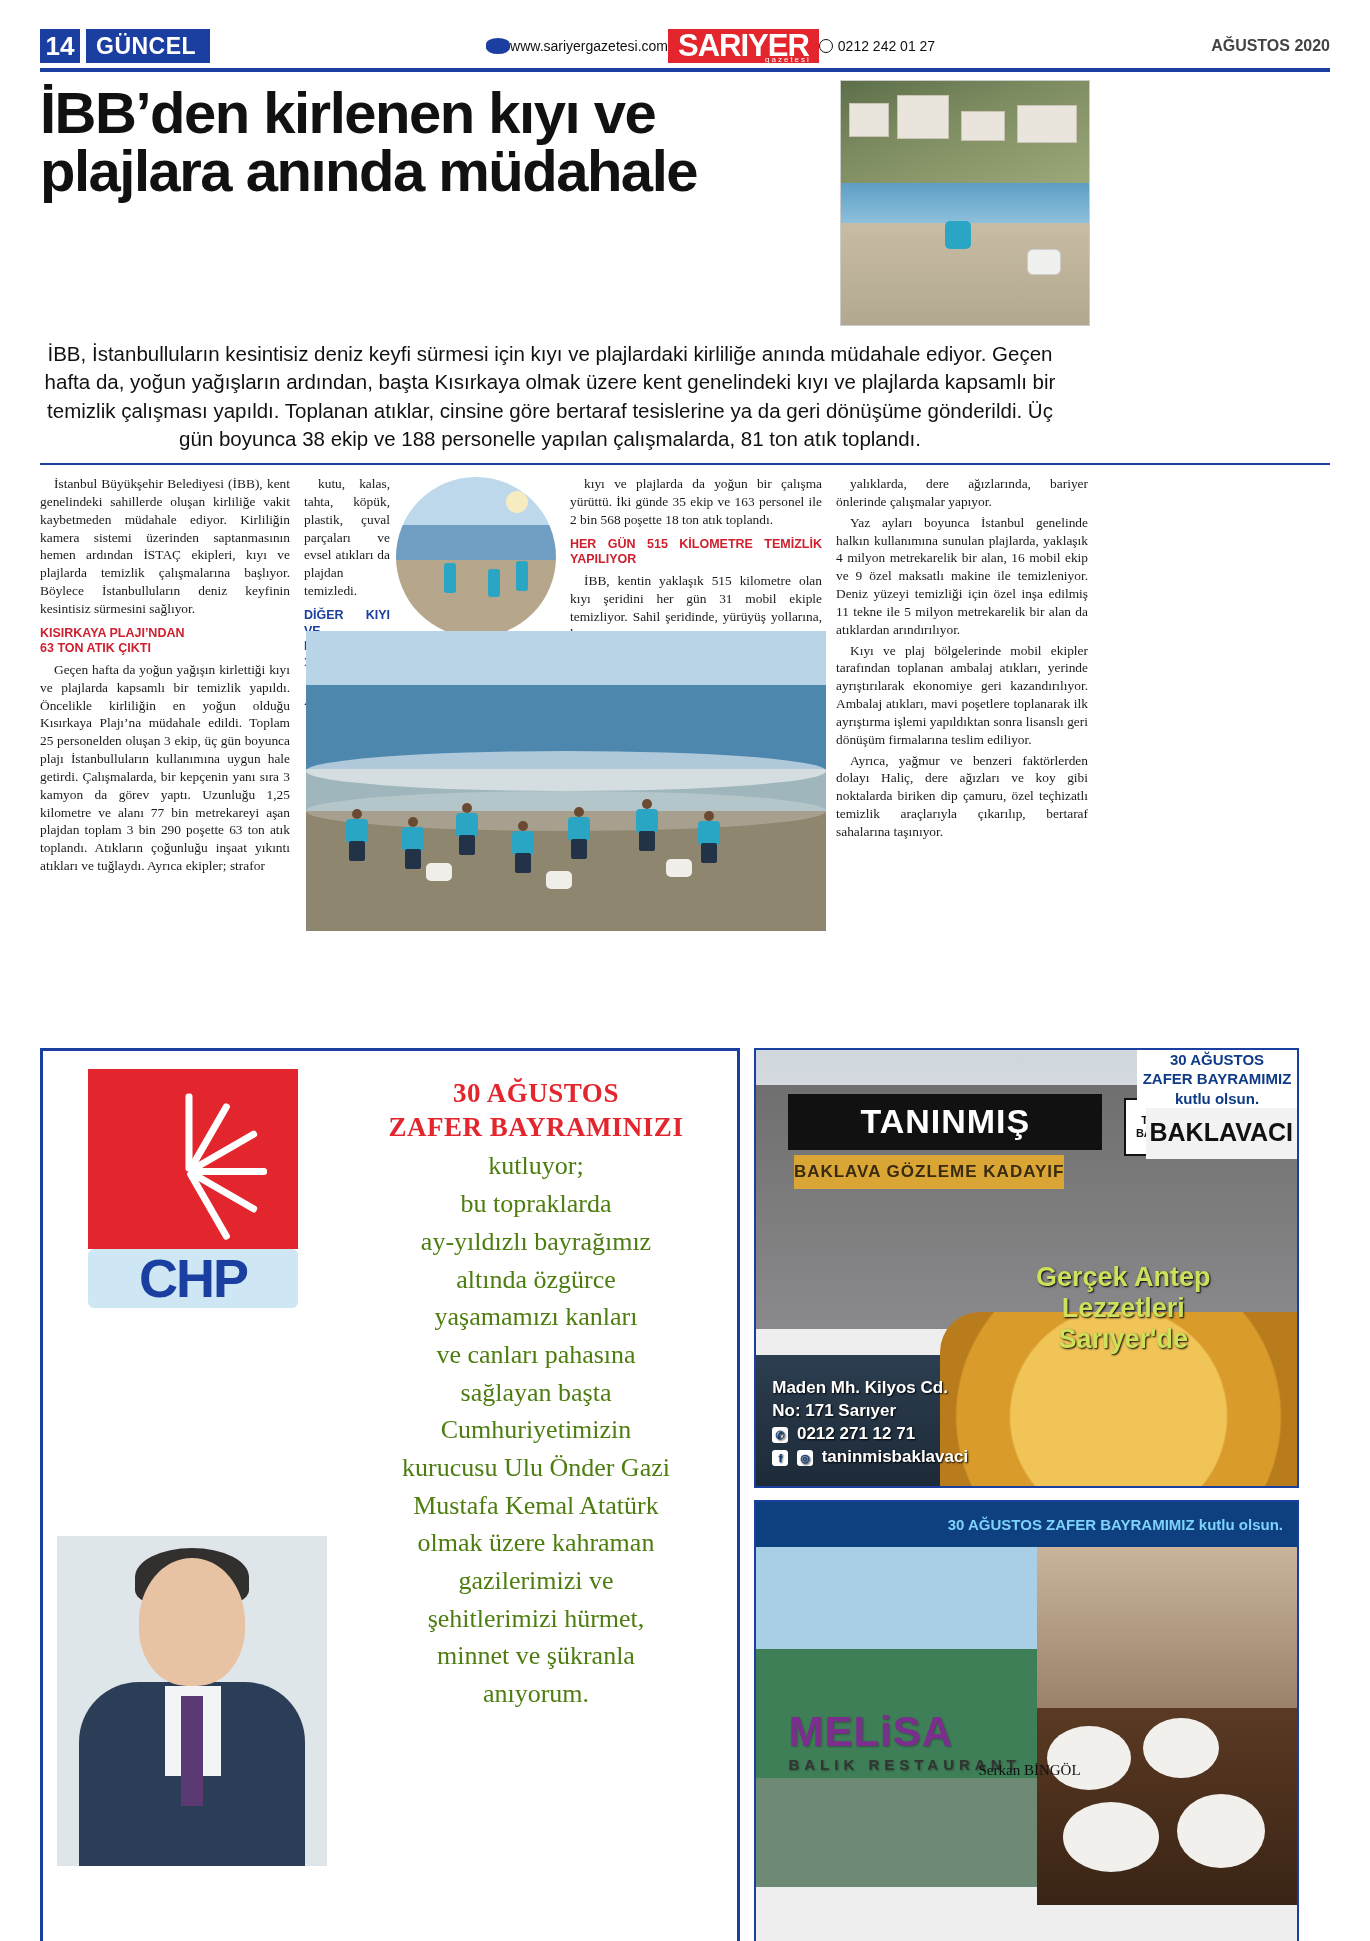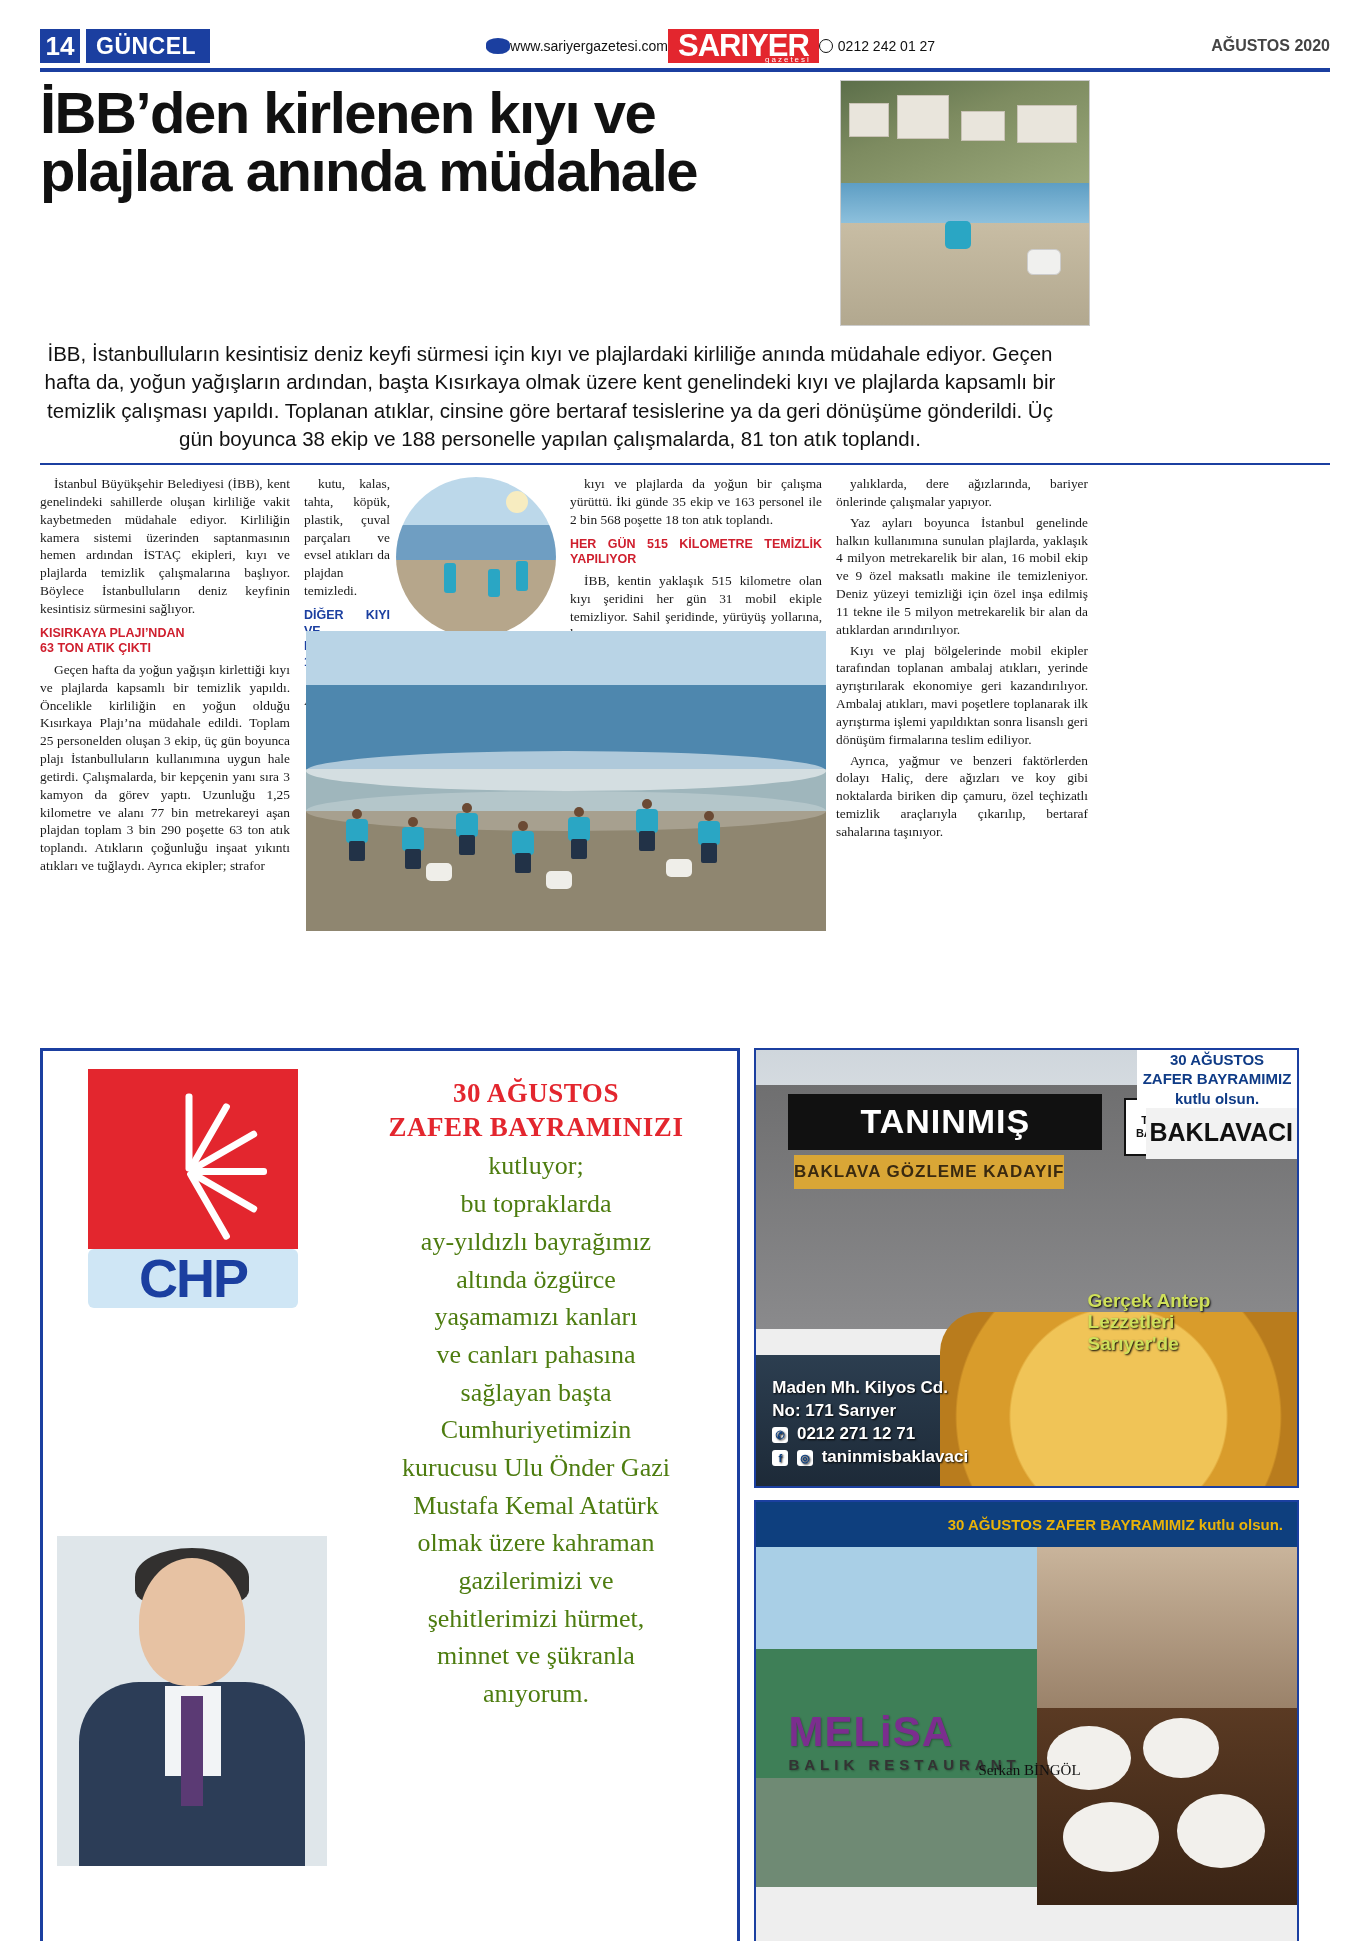--- a/index.html
+++ b/index.html
@@ -134,26 +134,26 @@
   .bk-sky{position:absolute;top:0;left:0;width:100%;height:36%;background:linear-gradient(#cfd6dc,#e7eaec);}
   .bk-store{position:absolute;top:8%;left:0;width:100%;height:56%;background:linear-gradient(#6f6f70,#8a8a8c);}
   .bk-sign{position:absolute;top:10%;left:6%;width:58%;height:13%;background:#111;display:flex;align-items:center;justify-content:center;}
   .bk-sign span{color:#fff;font-family:"Liberation Sans", sans-serif;font-weight:bold;font-size:34px;letter-spacing:1px;}
   .bk-sign2{position:absolute;top:24%;left:7%;width:50%;height:8%;background:#d9a636;display:flex;align-items:center;justify-content:center;}
   .bk-sign2 span{color:#3a2a10;font-family:"Liberation Sans", sans-serif;font-weight:bold;font-size:17px;letter-spacing:1px;}
   .bk-badge{position:absolute;top:11%;right:16%;width:86px;height:58px;background:#fff;border:2px solid #111;display:flex;flex-direction:column;align-items:center;justify-content:center;font-family:"Liberation Sans", sans-serif;font-weight:bold;font-size:11px;color:#111;line-height:1.2;}
   .bk-right-sign{position:absolute;top:13%;right:0;width:28%;height:12%;background:#f2f2f2;display:flex;align-items:center;justify-content:center;}
   .bk-right-sign span{color:#111;font-family:"Liberation Sans", sans-serif;font-weight:bold;font-size:25px;}
   .bk-tray{position:absolute;bottom:0;right:0;width:66%;height:40%;background:radial-gradient(circle at 50% 60%, #f0c457 0 52%, #d99c2b 53% 78%, #b97c1d 79% 100%);border-top-left-radius:40px;}
-  .bk-green{position:absolute;bottom:30%;right:16%;color:#cfe05a;font-family:"Liberation Sans", sans-serif;font-weight:bold;font-size:19px;line-height:1.15;text-align:left;text-shadow:1px 1px 2px #000;}
+  .bk-green{position:absolute;bottom:30%;right:16%;color:#cfe05a;font-family:"Liberation Sans", sans-serif;font-weight:bold;font-size:27px;line-height:1.15;text-align:center;text-shadow:1px 1px 2px #000;}
   .bk-info{position:absolute;left:3%;bottom:4%;color:#fff;font-family:"Liberation Sans", sans-serif;font-weight:bold;font-size:17px;line-height:1.35;text-shadow:1px 1px 2px #000;}
   .bk-topright{position:absolute;top:0;right:0;width:160px;height:58px;background:#fff;color:#0f3b86;font-family:"Liberation Sans", sans-serif;font-weight:bold;font-size:15px;display:flex;flex-direction:column;align-items:center;justify-content:center;line-height:1.3;text-align:center;}
   .bk-dark{position:absolute;bottom:0;left:0;width:55%;height:30%;background:linear-gradient(#2c3e50,#1d2a38);}
 
-  .ml-top{position:absolute;top:0;left:0;width:100%;height:10%;background:#0e3f7e;color:#eab308;font-family:"Liberation Sans", sans-serif;font-weight:bold;font-size:15px;display:flex;align-items:center;justify-content:flex-end;padding-right:14px;}
+  .ml-top{position:absolute;top:0;left:0;width:100%;height:10%;background:#0e3f7e;color:#7dd3fc;font-family:"Liberation Sans", sans-serif;font-weight:bold;font-size:15px;display:flex;align-items:center;justify-content:flex-end;padding-right:14px;}
   .ml-left{position:absolute;top:10%;left:0;width:52%;height:76%;background:linear-gradient(#a9cfe6 0 30%, #3e7f57 30% 68%, #6f8a74 68% 100%);}
   .ml-right{position:absolute;top:10%;right:0;width:48%;height:46%;background:linear-gradient(#c9b49b,#8d745c);}
   .ml-foodrow{position:absolute;bottom:10%;right:0;width:48%;height:44%;background:linear-gradient(#5a3a23,#3a2415);}
   .ml-plate{position:absolute;background:#f2f0ec;border-radius:50%;}
   .ml-logo{position:absolute;left:6%;top:46%;color:#7b2e8e;font-family:"Liberation Sans", sans-serif;font-weight:bold;font-size:42px;letter-spacing:1px;text-shadow:1px 1px 2px rgba(0,0,0,.3);}
   .ml-logo small{display:block;font-size:15px;letter-spacing:5px;color:#333;}
   .ml-name{position:absolute;right:40%;top:58%;color:#111;font-family:"Liberation Serif", serif;font-size:15px;}
   .sm-icon{display:inline-block;width:16px;height:16px;background:#fff;color:#0e3f7e;border-radius:3px;font-size:11px;text-align:center;line-height:16px;font-weight:bold;margin-right:4px;}
 </style>
 </head>

